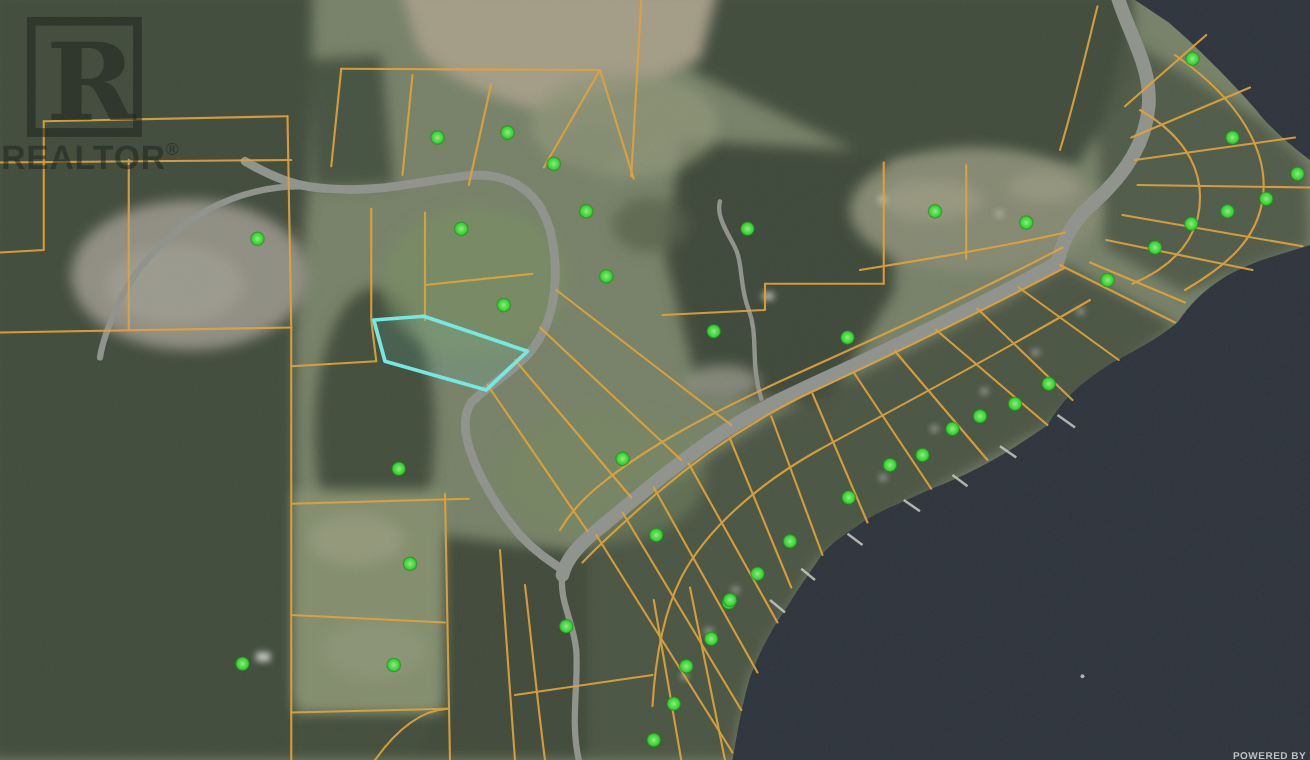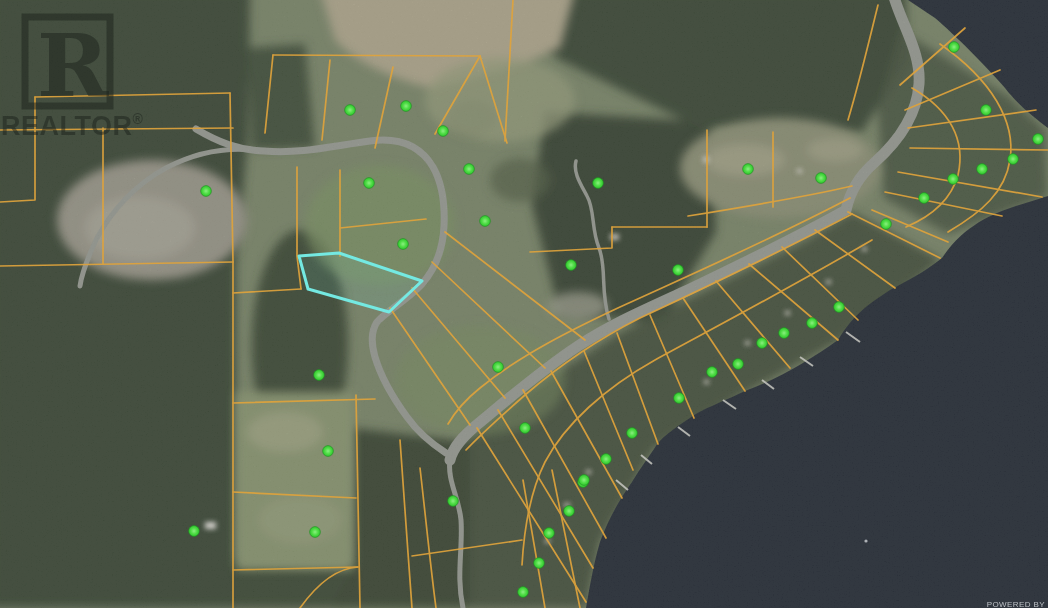--- a/index.html
+++ b/index.html
@@ -1,19 +1,19 @@
 <!DOCTYPE html>
 <html><head>
 <meta charset="utf-8">
 <style>
   html,body{margin:0;padding:0;background:#000;}
   #stage{position:relative;width:1048px;height:608px;overflow:hidden;
          font-family:"Liberation Sans",sans-serif;}
   #map-svg{position:absolute;left:0;top:0;}
-  #powered-by{position:absolute;right:3px;bottom:-1px;font-size:8px;font-weight:normal;
+  #powered-by{position:absolute;right:3px;bottom:-1px;font-size:8px;font-weight:bold;
               letter-spacing:.4px;color:#d4d8dc;opacity:.85;user-select:none;}
   .wm-text{font-family:"Liberation Sans",sans-serif;font-weight:bold;letter-spacing:.5px;}
   .wm-R{font-family:"DejaVu Serif",serif;font-weight:bold;}
 </style>
 </head>
 <body>
 
 <div id="stage">
   <svg id="map-svg" width="1048" height="608" viewBox="0 0 1048 608">
     <defs>

